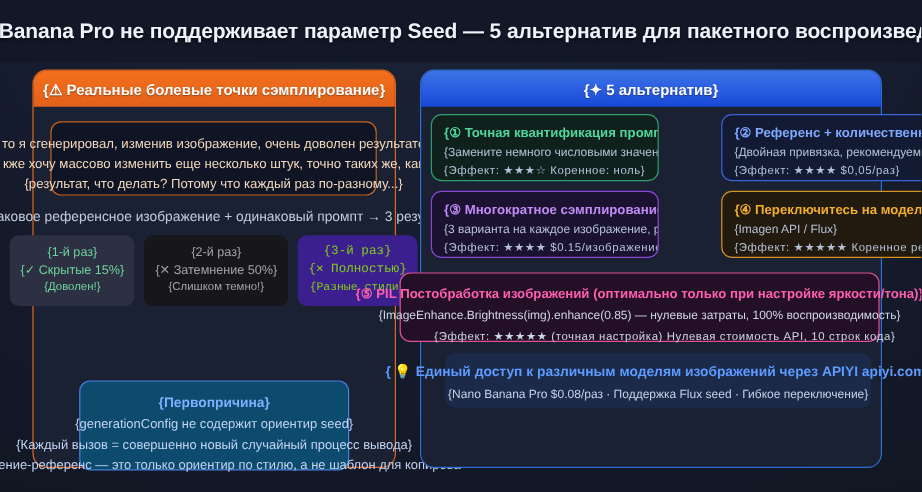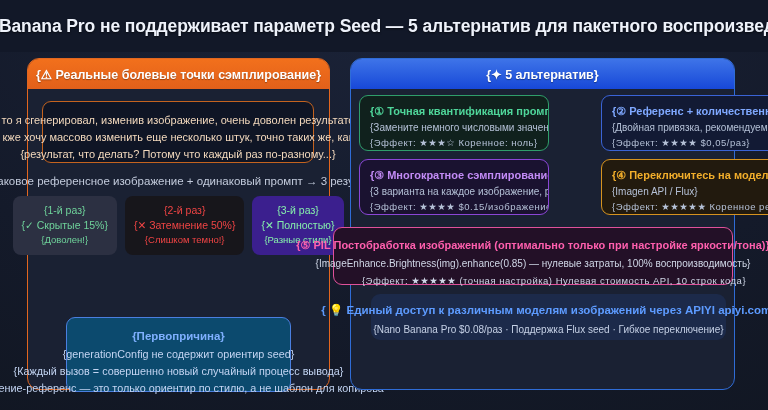--- a/index.html
+++ b/index.html
@@ -143,22 +143,22 @@
     border-radius: 8px;
     padding: 7px 9px 8px;
     text-align: center;
     box-sizing: border-box;
     white-space: nowrap;
   }
   .mini .m1 { font-size: 10.5px; line-height: 1.45; }
   .mini .m2 { font-size: 10.5px; line-height: 1.45; font-weight: normal; }
   .mini .m3 { font-size: 9.5px; line-height: 1.45; text-align: center; }
   #mini-1 { background: #2c3042; color: #6fd39b; }
-  #mini-2 { background: #17161b; color: #ef4444; }
-  #mini-3 { background: #3b1f8e; color: #86efac; }
+  #mini-2 { background: #17161b; color: #a3a3a3; }
+  #mini-3 { background: #3b1f8e; color: #84cc16; font-family: Liberation Mono, monospace; }
 
   #pain-root {
     left: 38px; top: 228px;
     width: 225px; height: 75px;
     border: 1.4px solid #4a7fe0;
     background: #0c4a6e;
     padding-top: 25px;
   }
   #pain-root .h {
     font-size: 11.5px; font-weight: bold; color: #7fb0ff;

